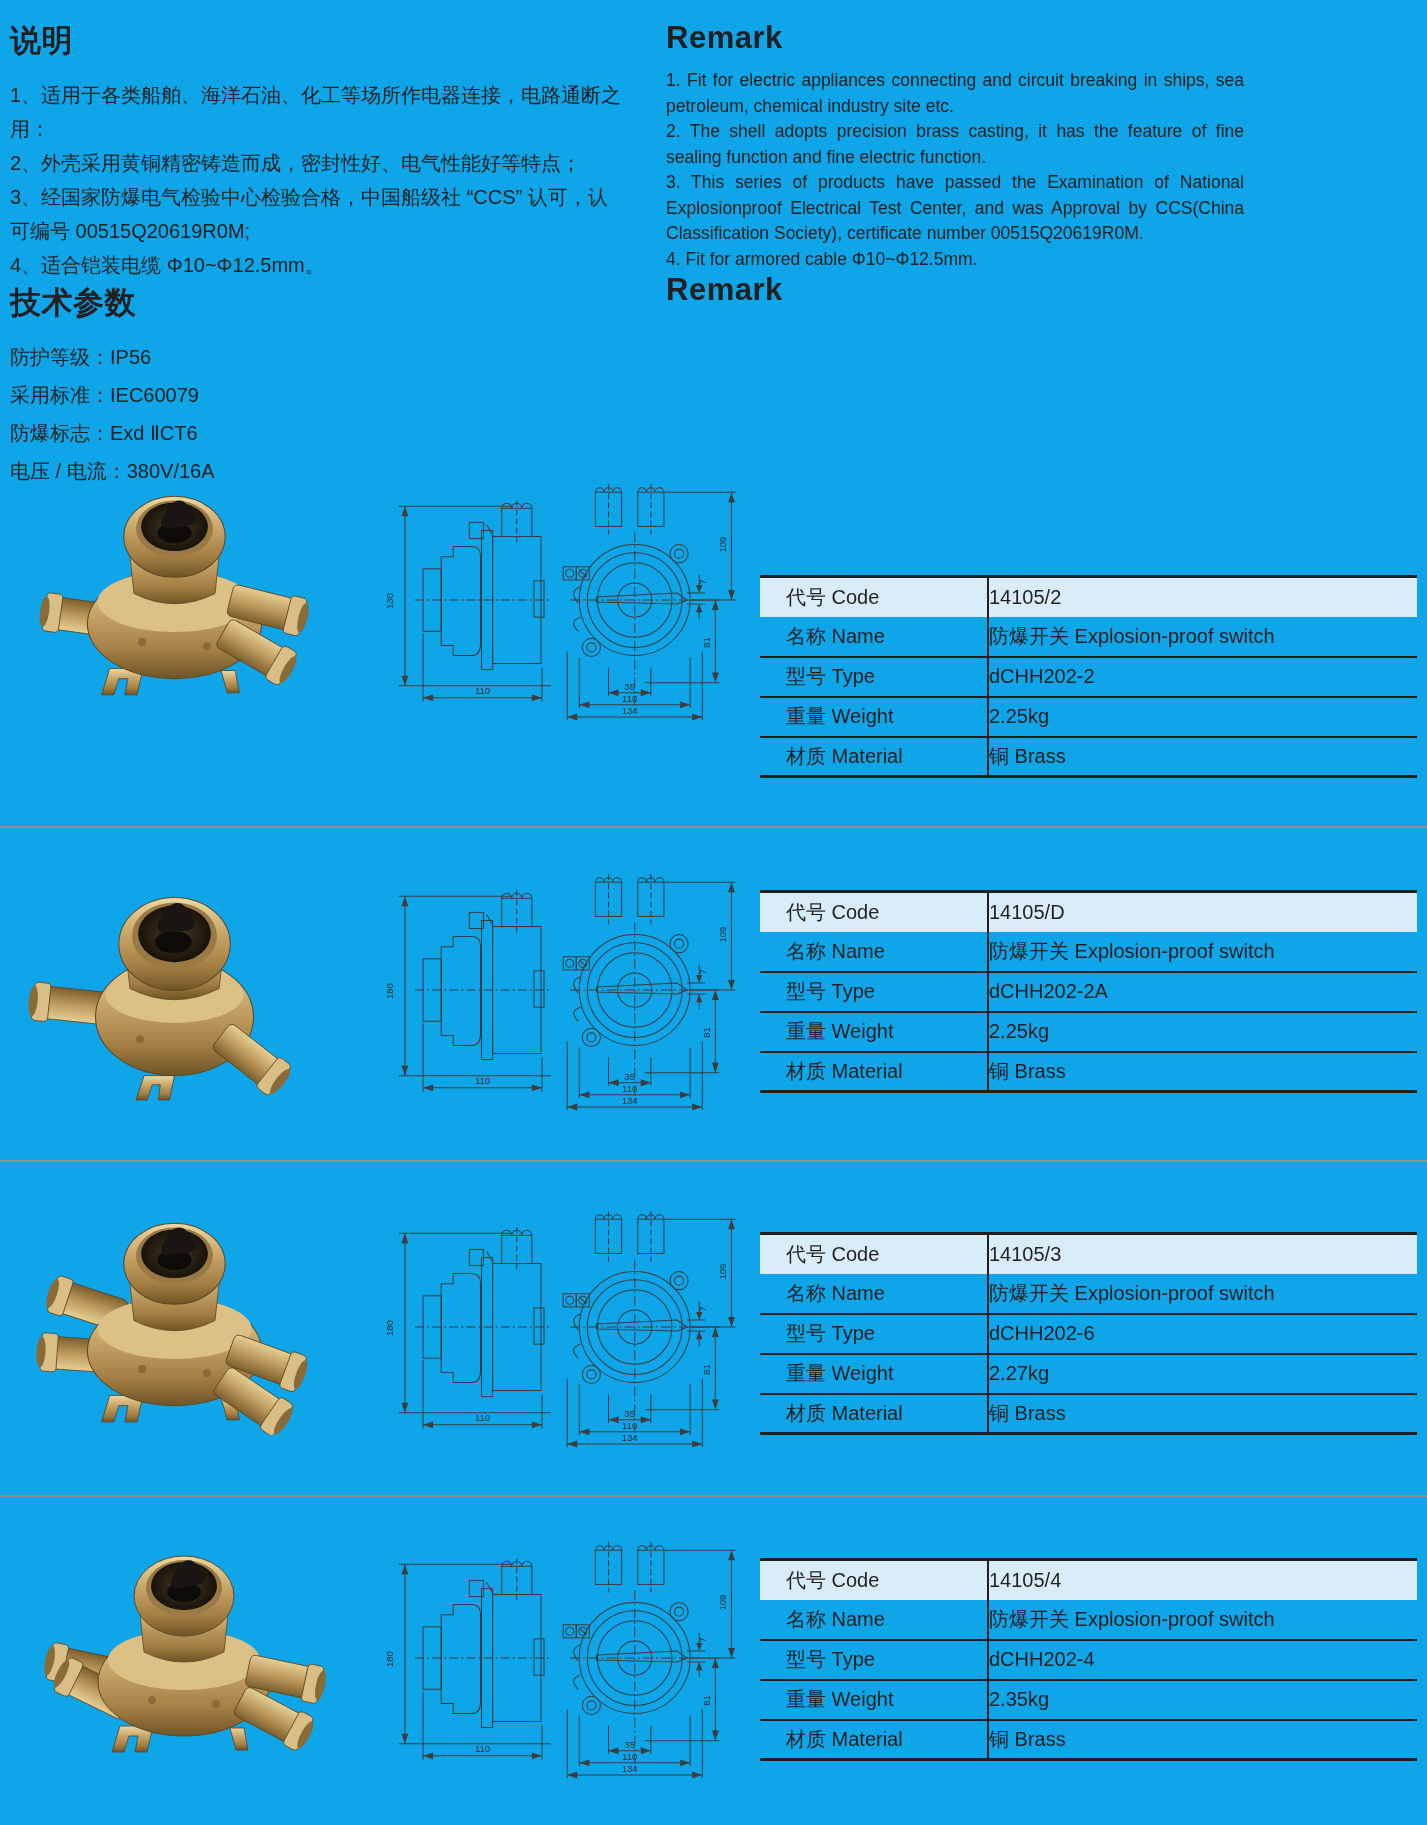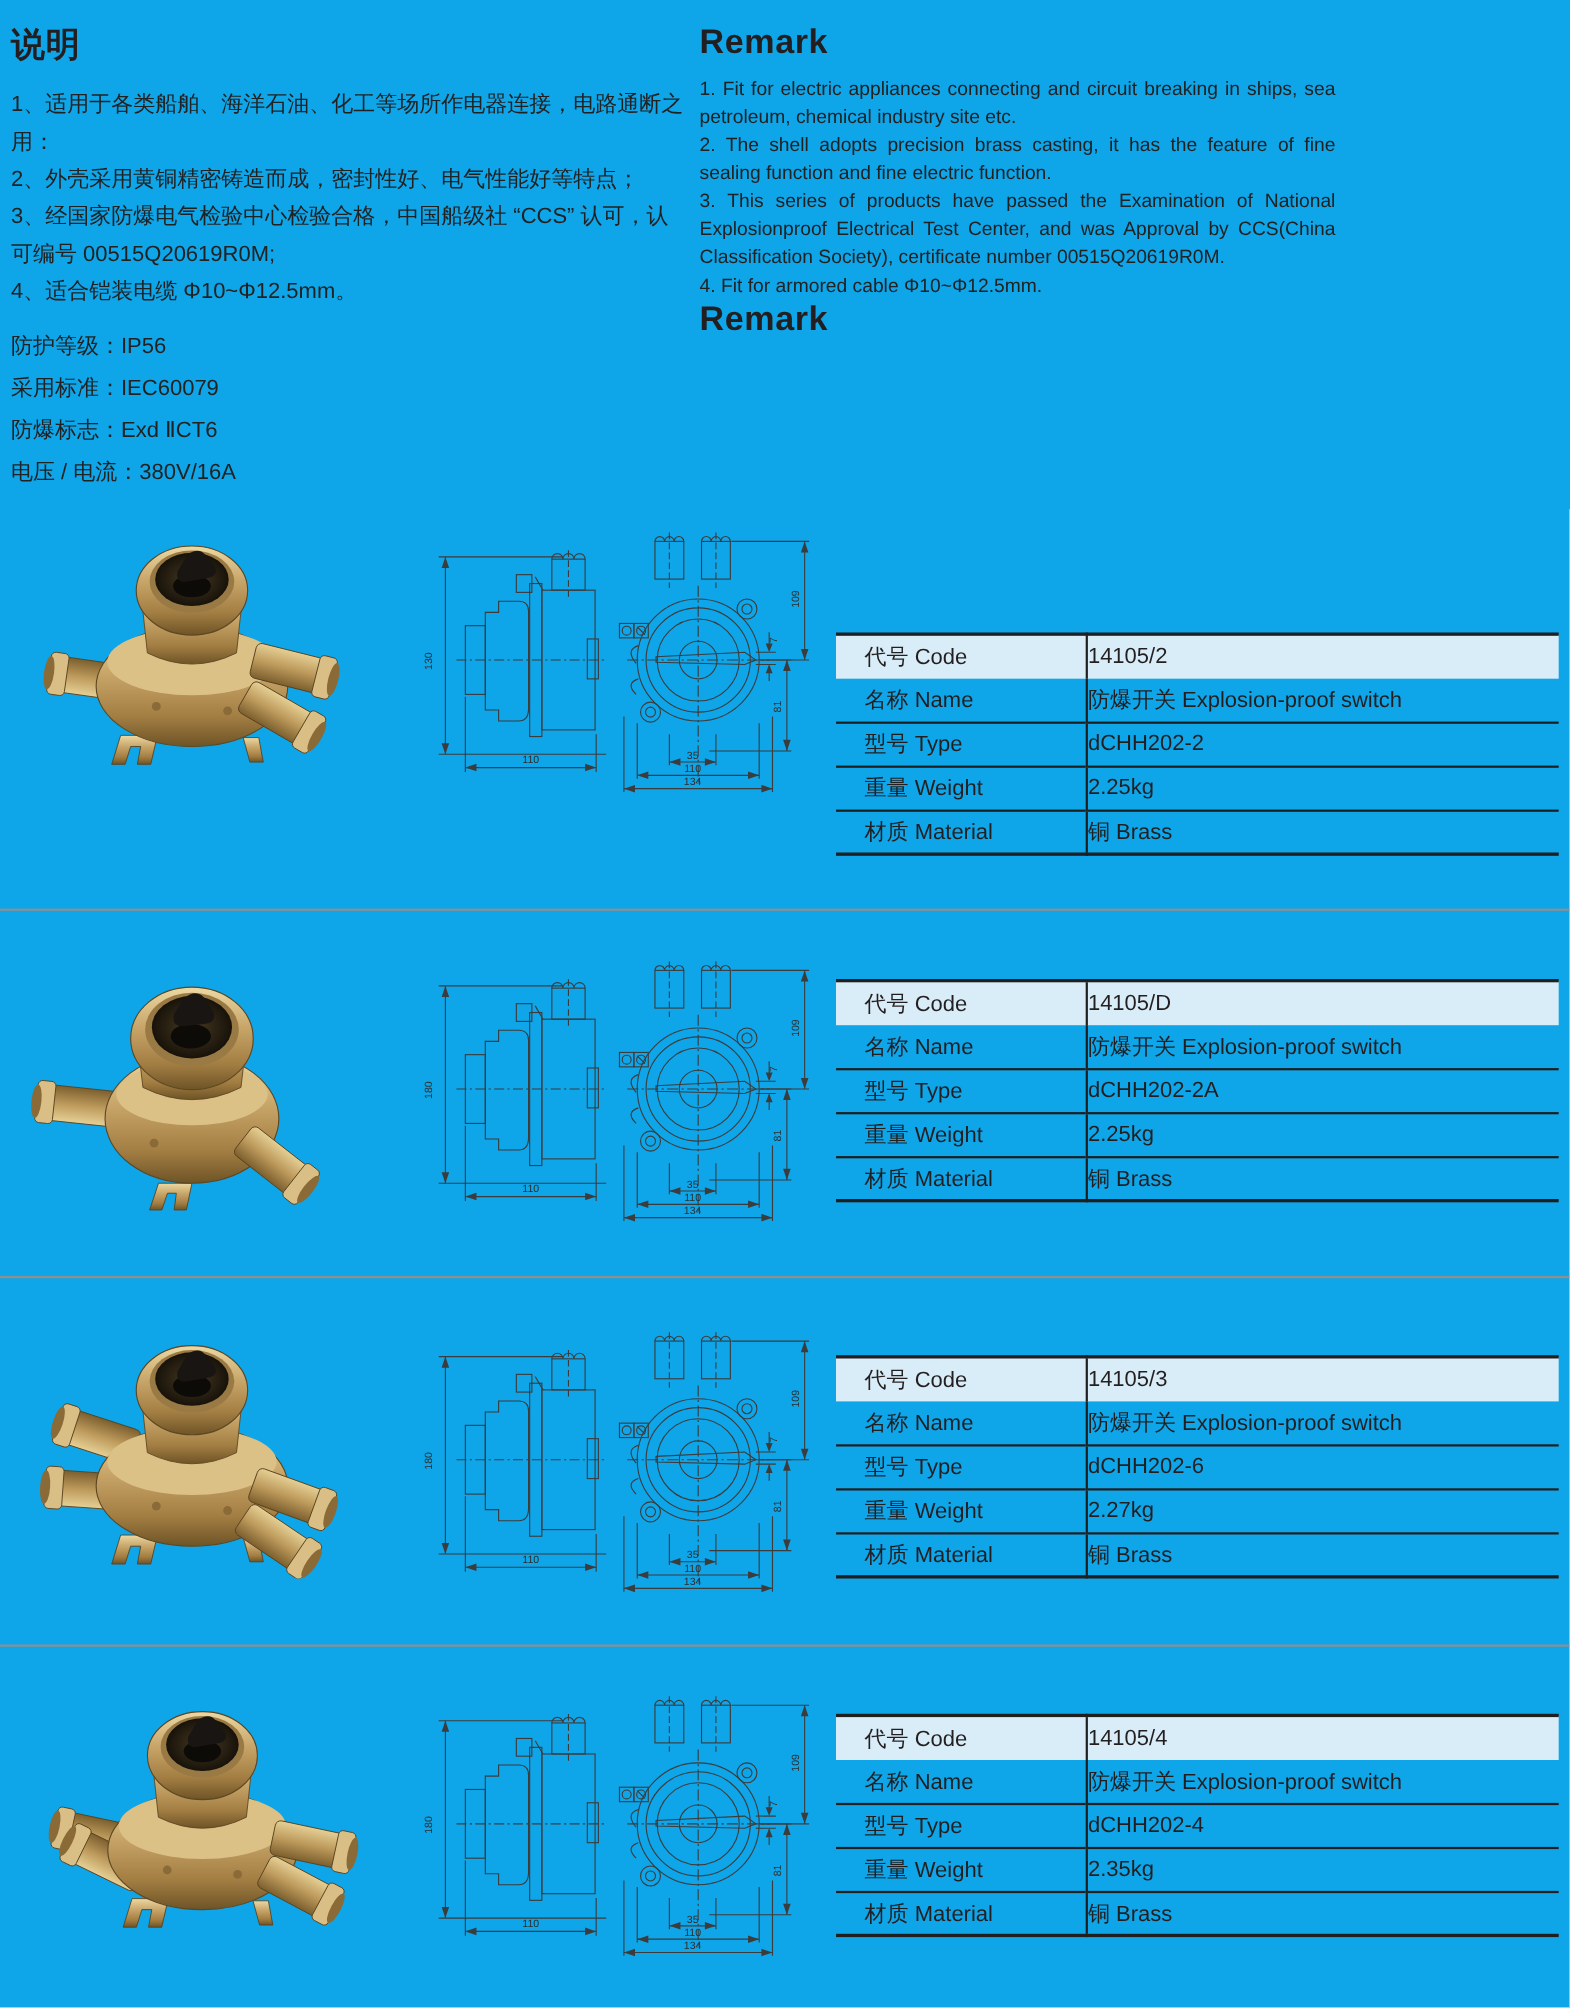--- a/index.html
+++ b/index.html
@@ -13,21 +13,21 @@
   html,body{background:#ffffff;}
   body{
     width:1427px;height:1825px;position:relative;
     font-family:"Liberation Sans", sans-serif;
     color:var(--text);
   }
   .page{position:absolute;left:0;top:0;width:1427px;height:1825px;overflow:hidden;background:#0ea5e9;}
 
   
   .col-left{position:absolute;left:10px;top:20px;width:612px;}
-  .col-right{position:absolute;left:636px;top:20px;width:578px;}
+  .col-right{position:absolute;left:666px;top:20px;width:578px;}
   h1.head{font-size:31px;font-weight:600;letter-spacing:0.5px;margin:0;}
   .cn-list{margin-top:16px;}
   .cn-item{font-size:20px;line-height:34px;color:#222;}
   .tech-head{margin-top:40px;}
   .tech-lines{margin-top:14px;}
   .tech-line{font-size:20px;line-height:38px;color:#222;}
   .en-list{margin-top:12px;}
   .en-item{font-size:17.5px;line-height:25.5px;text-align:justify;color:#222;}
   .re2-head{margin-top:24px;}
   .re2-lines{margin-top:12px;}
@@ -196,20 +196,21 @@
 <div class="page">
 
   <div class="col-left">
     <h1 class="head">说明</h1>
     <div class="cn-list">
       <p class="cn-item">1、适用于各类船舶、海洋石油、化工等场所作电器连接，电路通断之用：</p>
       <p class="cn-item">2、外壳采用黄铜精密铸造而成，密封性好、电气性能好等特点；</p>
       <p class="cn-item">3、经国家防爆电气检验中心检验合格，中国船级社 “CCS” 认可，认可编号 00515Q20619R0M;</p>
       <p class="cn-item">4、适合铠装电缆 Φ10~Φ12.5mm。</p>
     </div>
+    <h1 class="head tech-head">技术参数</h1>
     <div class="tech-lines">
       <p class="tech-line">防护等级：IP56</p>
       <p class="tech-line">采用标准：IEC60079</p>
       <p class="tech-line">防爆标志：Exd ⅡCT6</p>
       <p class="tech-line">电压 / 电流：380V/16A</p>
     </div>
   </div>
 
   <div class="col-right">
     <h1 class="head">Remark</h1>

